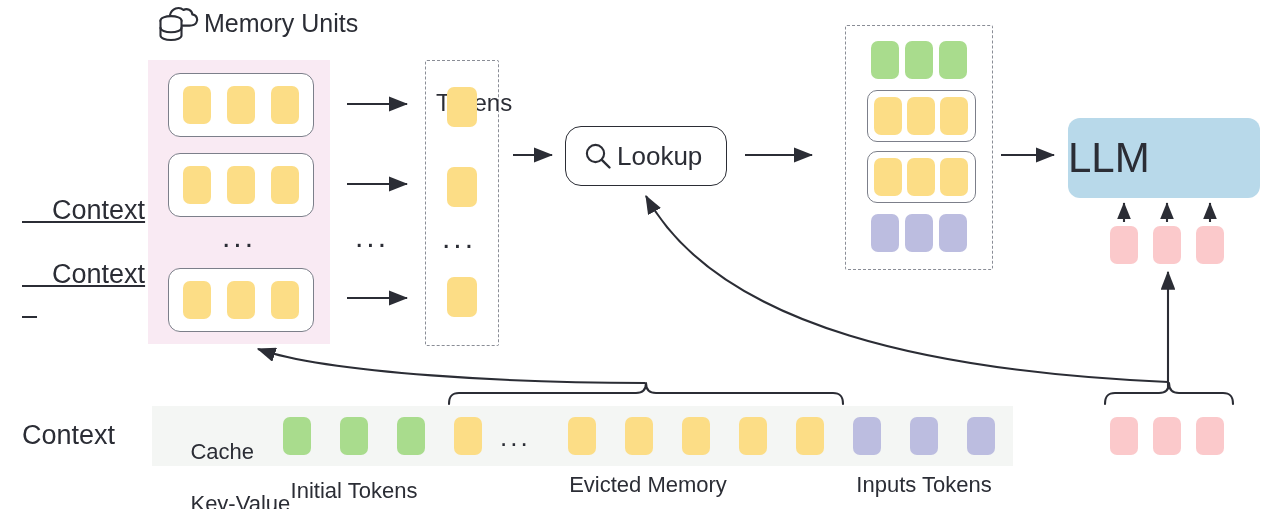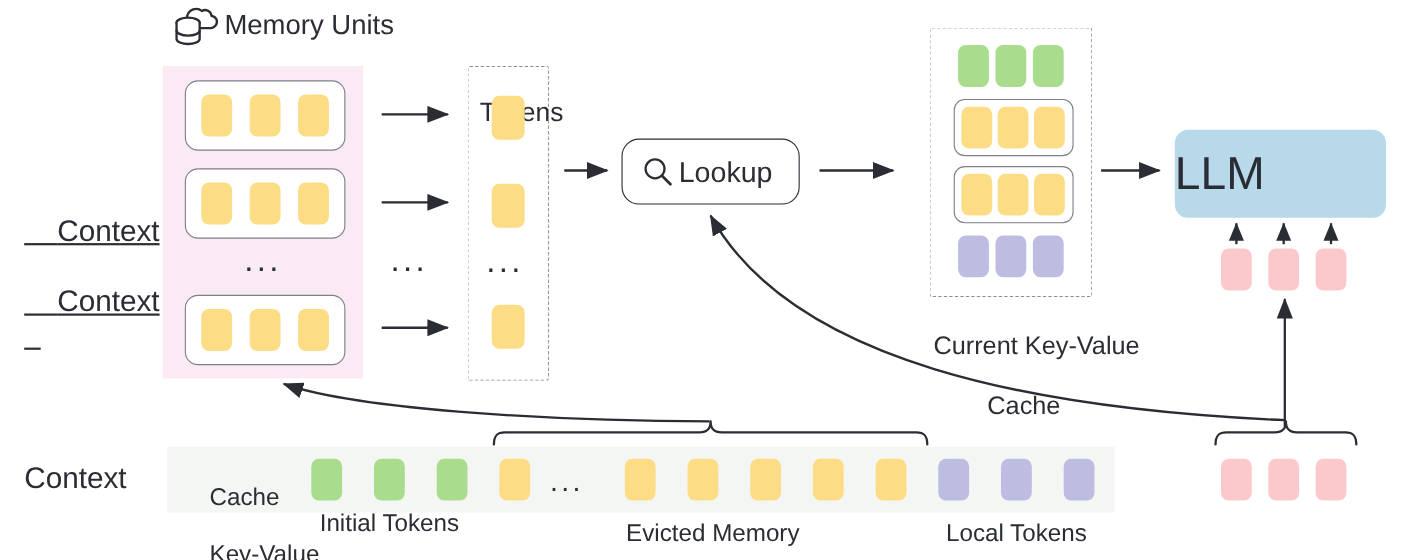--- a/index.html
+++ b/index.html
@@ -103,24 +103,20 @@
       <div class="tok" style="left:72px;top:6px;width:28px;height:38px;background:#fcdd86;"></div>
     </div>
 
     <div class="abs" style="left:0px;top:185px;width:146px;height:50px;">
       <div class="tok" style="left:25px;top:3px;width:28px;height:38px;background:#bcbde0;"></div>
       <div class="tok" style="left:59px;top:3px;width:28px;height:38px;background:#bcbde0;"></div>
       <div class="tok" style="left:93px;top:3px;width:28px;height:38px;background:#bcbde0;"></div>
     </div>
   </div>
 
-  <div class="txt" style="left:823px;top:274px;width:190px;text-align:center;font-size:23px;">
-    <span>Current Key-Value</span><br>
-    <span>Cache</span>
-  </div>
 
   <div class="abs" style="left:1068px;top:118px;width:192px;height:80px;background:#b8d9ea;border-radius:12px;"></div>
   <div class="txt" style="left:1068px;top:133px;width:192px;text-align:left;font-size:42px;">LLM</div>
 
   <div class="tok" style="left:1110px;top:226px;width:28px;height:38px;background:#fbc9cb;"></div>
   <div class="tok" style="left:1153px;top:226px;width:28px;height:38px;background:#fbc9cb;"></div>
   <div class="tok" style="left:1196px;top:226px;width:28px;height:38px;background:#fbc9cb;"></div>
 
   <div class="txt" style="left:166px;top:413px;font-size:22px;">
     <span>Cache</span><br>
@@ -140,23 +136,23 @@
   <div class="tok" style="left:796px;top:417px;width:28px;height:38px;background:#fcdd86;"></div>
 
   <div class="tok" style="left:853px;top:417px;width:28px;height:38px;background:#bcbde0;"></div>
   <div class="tok" style="left:910px;top:417px;width:28px;height:38px;background:#bcbde0;"></div>
   <div class="tok" style="left:967px;top:417px;width:28px;height:38px;background:#bcbde0;"></div>
 
   <div class="tok" style="left:1110px;top:417px;width:28px;height:38px;background:#fbc9cb;"></div>
   <div class="tok" style="left:1153px;top:417px;width:28px;height:38px;background:#fbc9cb;"></div>
   <div class="tok" style="left:1196px;top:417px;width:28px;height:38px;background:#fbc9cb;"></div>
 
-  <div class="txt" style="left:254px;top:463px;width:200px;text-align:center;font-size:22px;">Initial Tokens</div>
+  <div class="txt" style="left:254px;top:478px;width:200px;text-align:center;font-size:22px;">Initial Tokens</div>
   <div class="txt" style="left:548px;top:472px;width:200px;text-align:center;font-size:22px;">Evicted Memory</div>
-  <div class="txt" style="left:824px;top:472px;width:200px;text-align:center;font-size:22px;">Local Tokens</div>
+  <div class="txt" style="left:824px;top:472px;width:200px;text-align:center;font-size:22px;">Inputs Tokens</div>
 
   <svg width="1280" height="509">
     <defs>
       <marker id="ah" markerWidth="9" markerHeight="7" refX="8.4" refY="3.5" orient="auto" markerUnits="strokeWidth">
         <path d="M0,0 L9,3.5 L0,7 z" fill="#2b2d35"></path>
       </marker>
       <marker id="ahs" markerWidth="8" markerHeight="6.5" refX="7.6" refY="3.25" orient="auto" markerUnits="strokeWidth">
         <path d="M0,0 L8,3.25 L0,6.5 z" fill="#2b2d35"></path>
       </marker>
     </defs>

